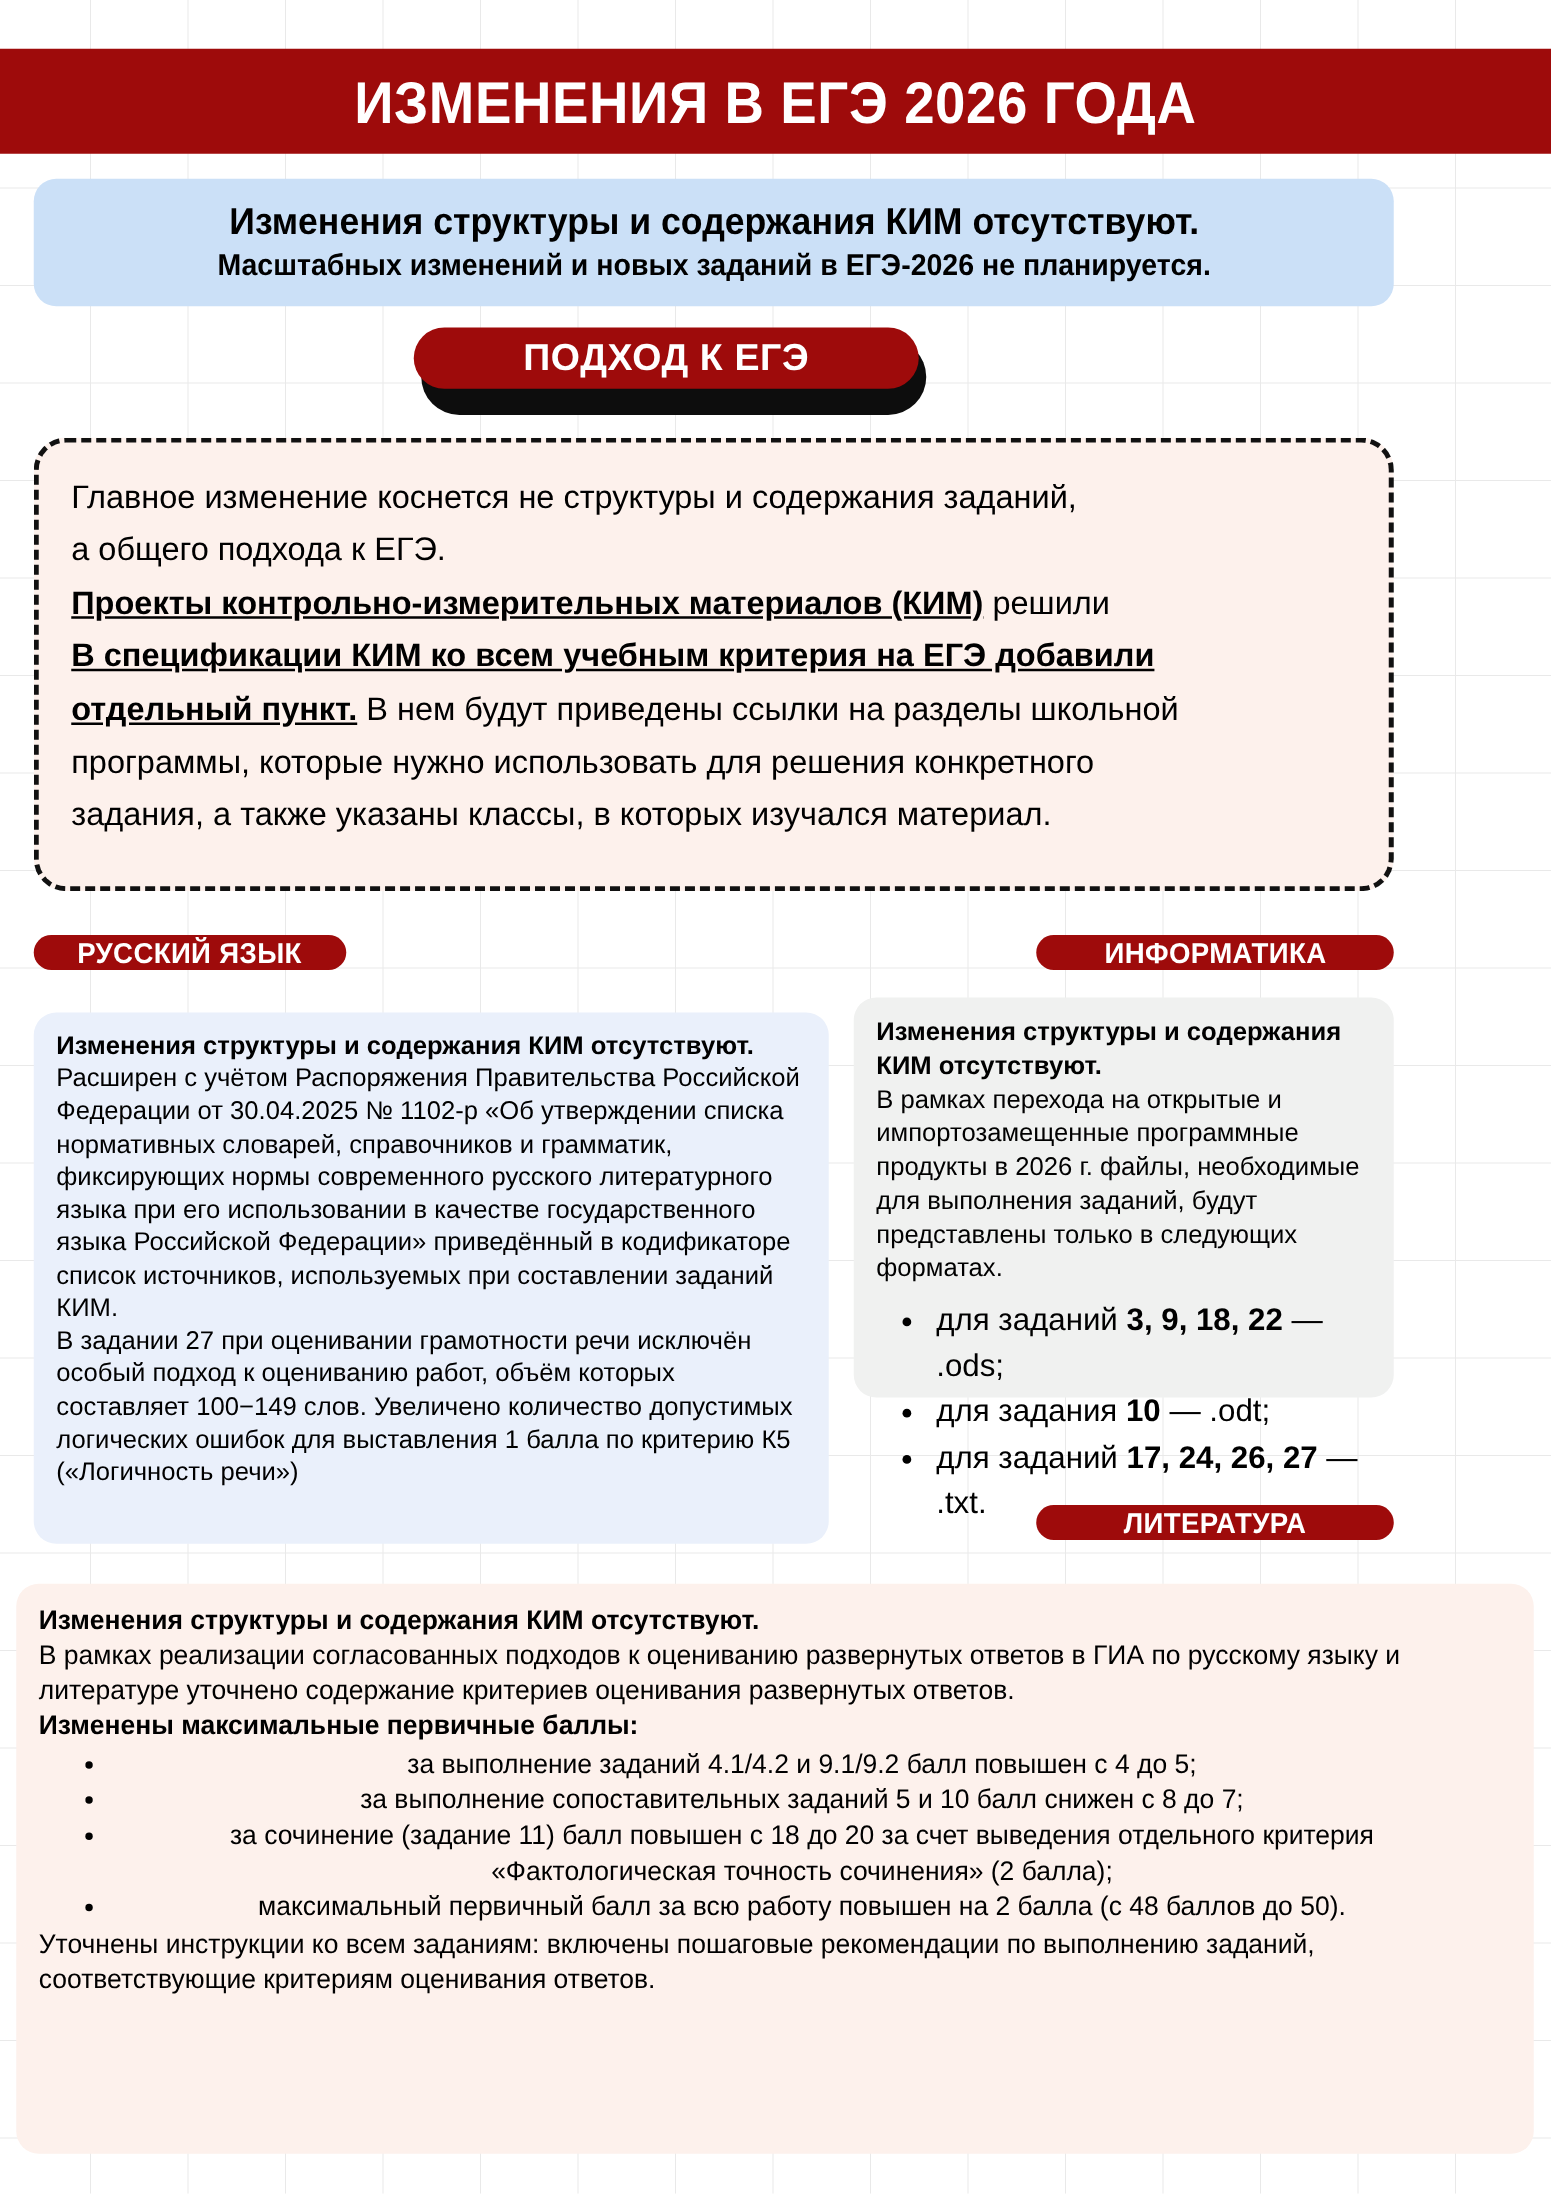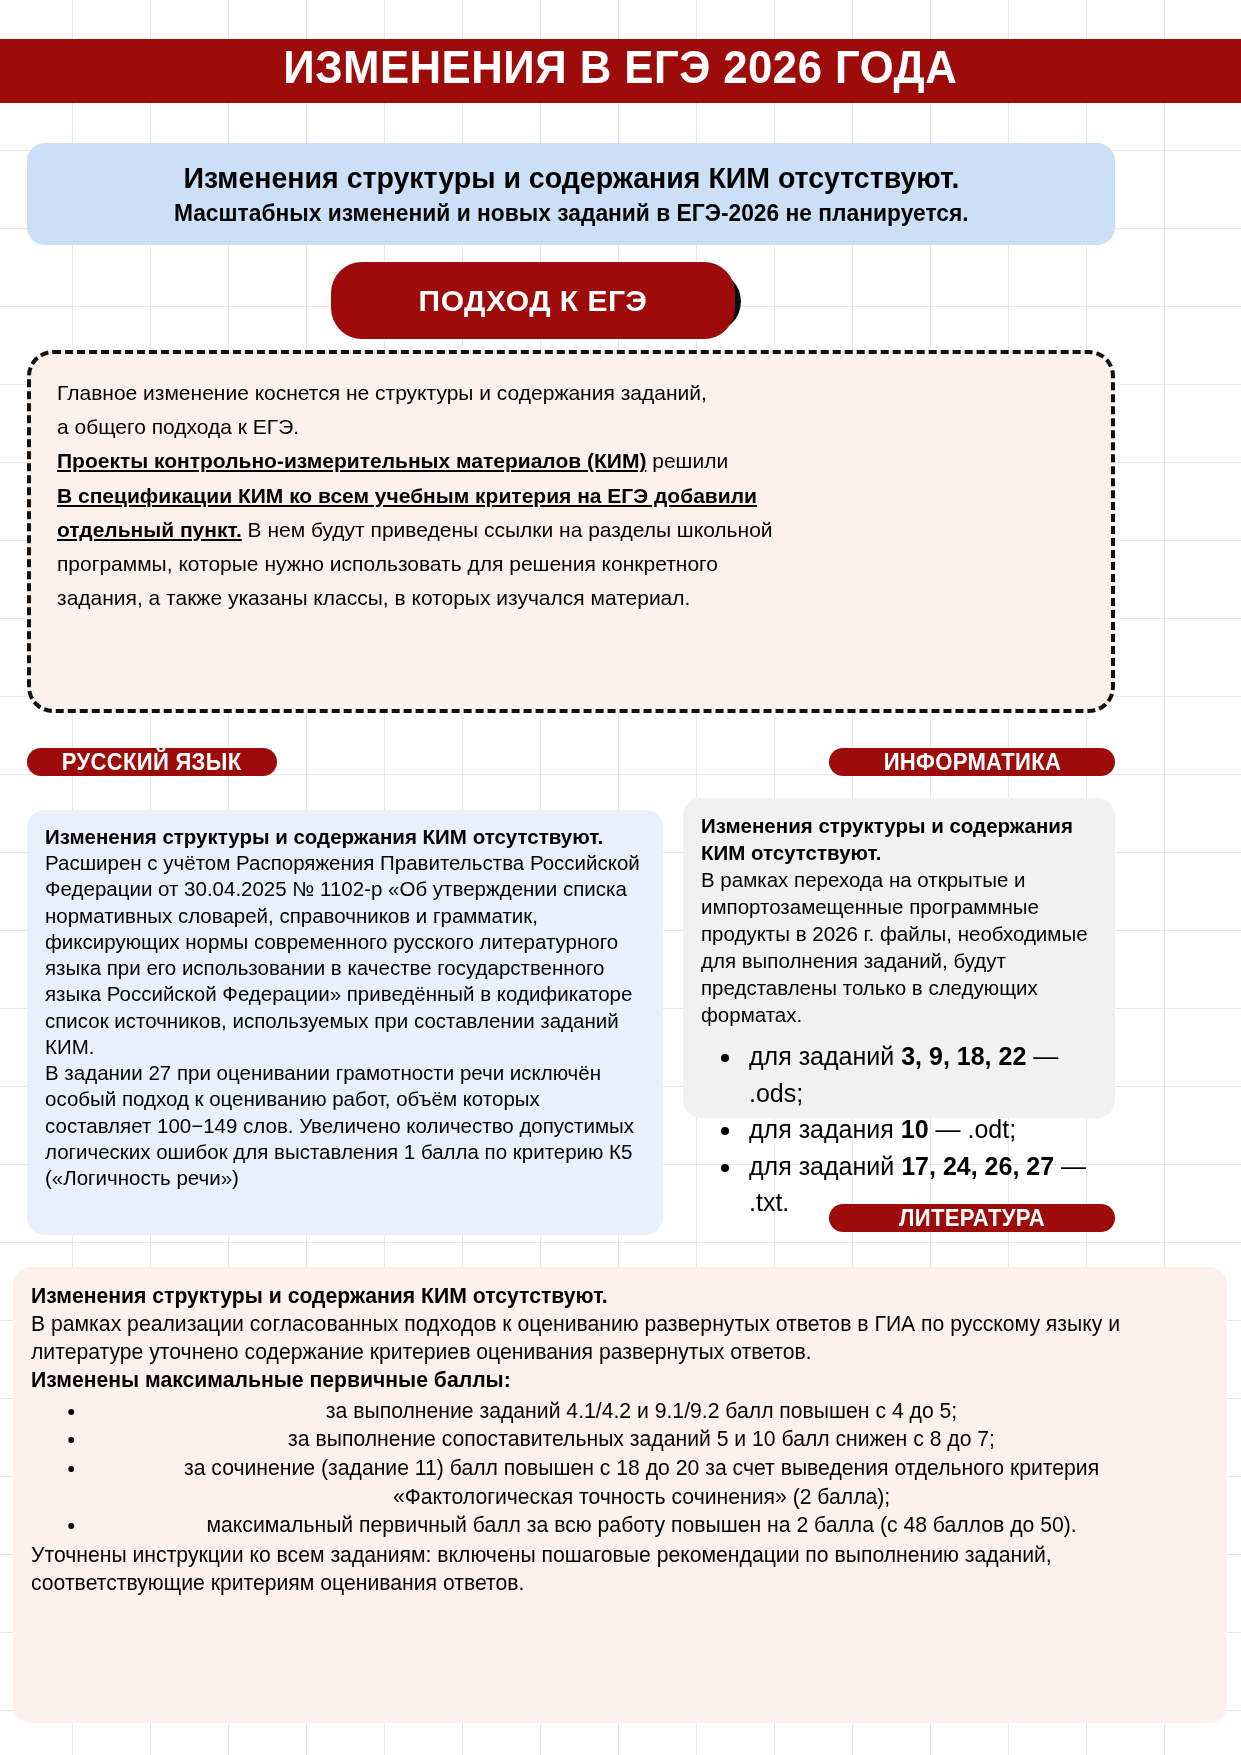--- a/index.html
+++ b/index.html
@@ -28,23 +28,24 @@
     overflow: hidden;
     box-sizing: border-box;
   }
 
   
   .title-banner {
     position: absolute;
     left: 0;
     top: 39px;
     width: 1241px;
-    height: 64px;
+    height: 84px;
     background: #9e0b0b;
     display: flex;
+    align-items: center;
     justify-content: center;
   }
   .title-banner .title-text {
     color: #ffffff;
     font-size: 47px;
     font-weight: bold;
     letter-spacing: 0.5px;
     transform: scaleX(0.93);
     white-space: nowrap;
   }
@@ -96,21 +97,21 @@
     width: 404px;
     height: 61px;
     background: #0d0d0d;
     border-radius: 31px;
   }
   .pill-main {
     position: absolute;
     left: 0;
     top: 0;
     width: 404px;
-    height: 77px;
+    height: 49px;
     background: #9e0b0b;
     border-radius: 31px;
     display: flex;
     align-items: center;
     justify-content: center;
   }
   .pill-main span {
     color: #ffffff;
     font-size: 30px;
     font-weight: bold;
@@ -125,21 +126,21 @@
     width: 1088px;
     height: 363px;
     background: #fdf1ec;
     border: 4px dashed #111111;
     border-radius: 26px;
     box-sizing: border-box;
     padding: 22px 26px 14px 26px;
   }
   .dashed-box p {
     margin: 0;
-    font-size: 21px;
+    font-size: 26px;
     line-height: 1.63;
     transform-origin: left center;
   }
   .dashed-box b { font-weight: bold; text-decoration: underline; }
 
   
   .subject-pill {
     position: absolute;
     height: 28px;
     background: #9e0b0b;

